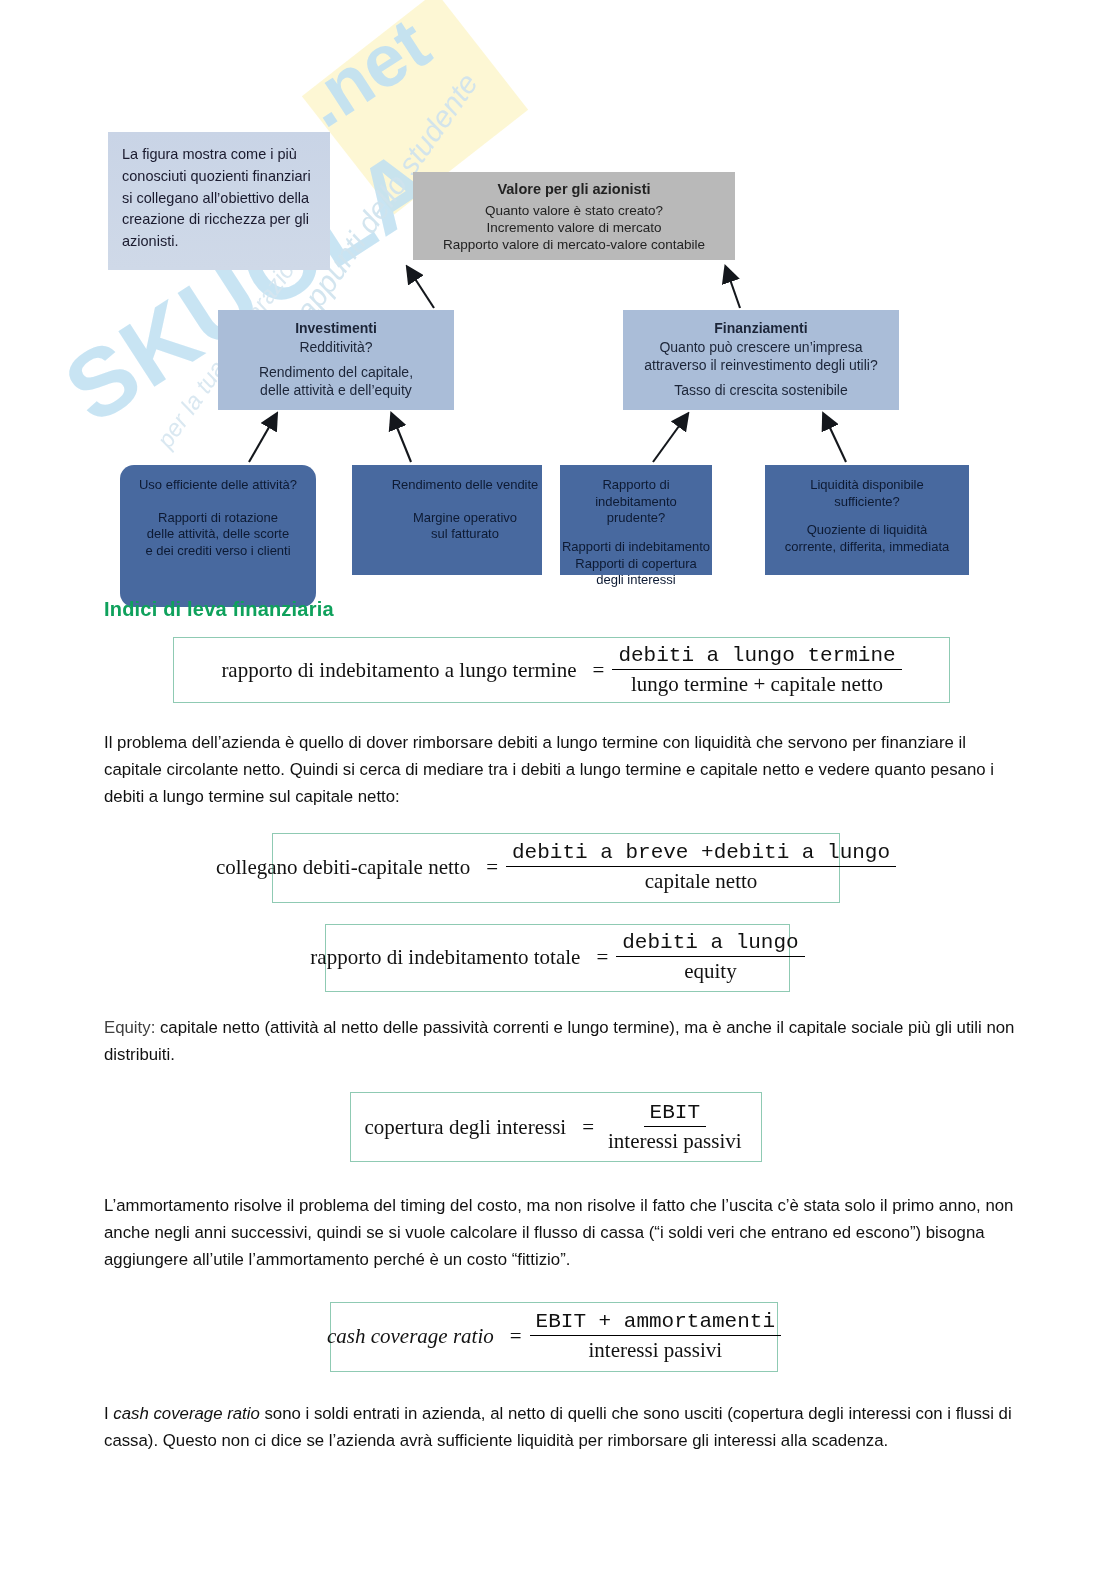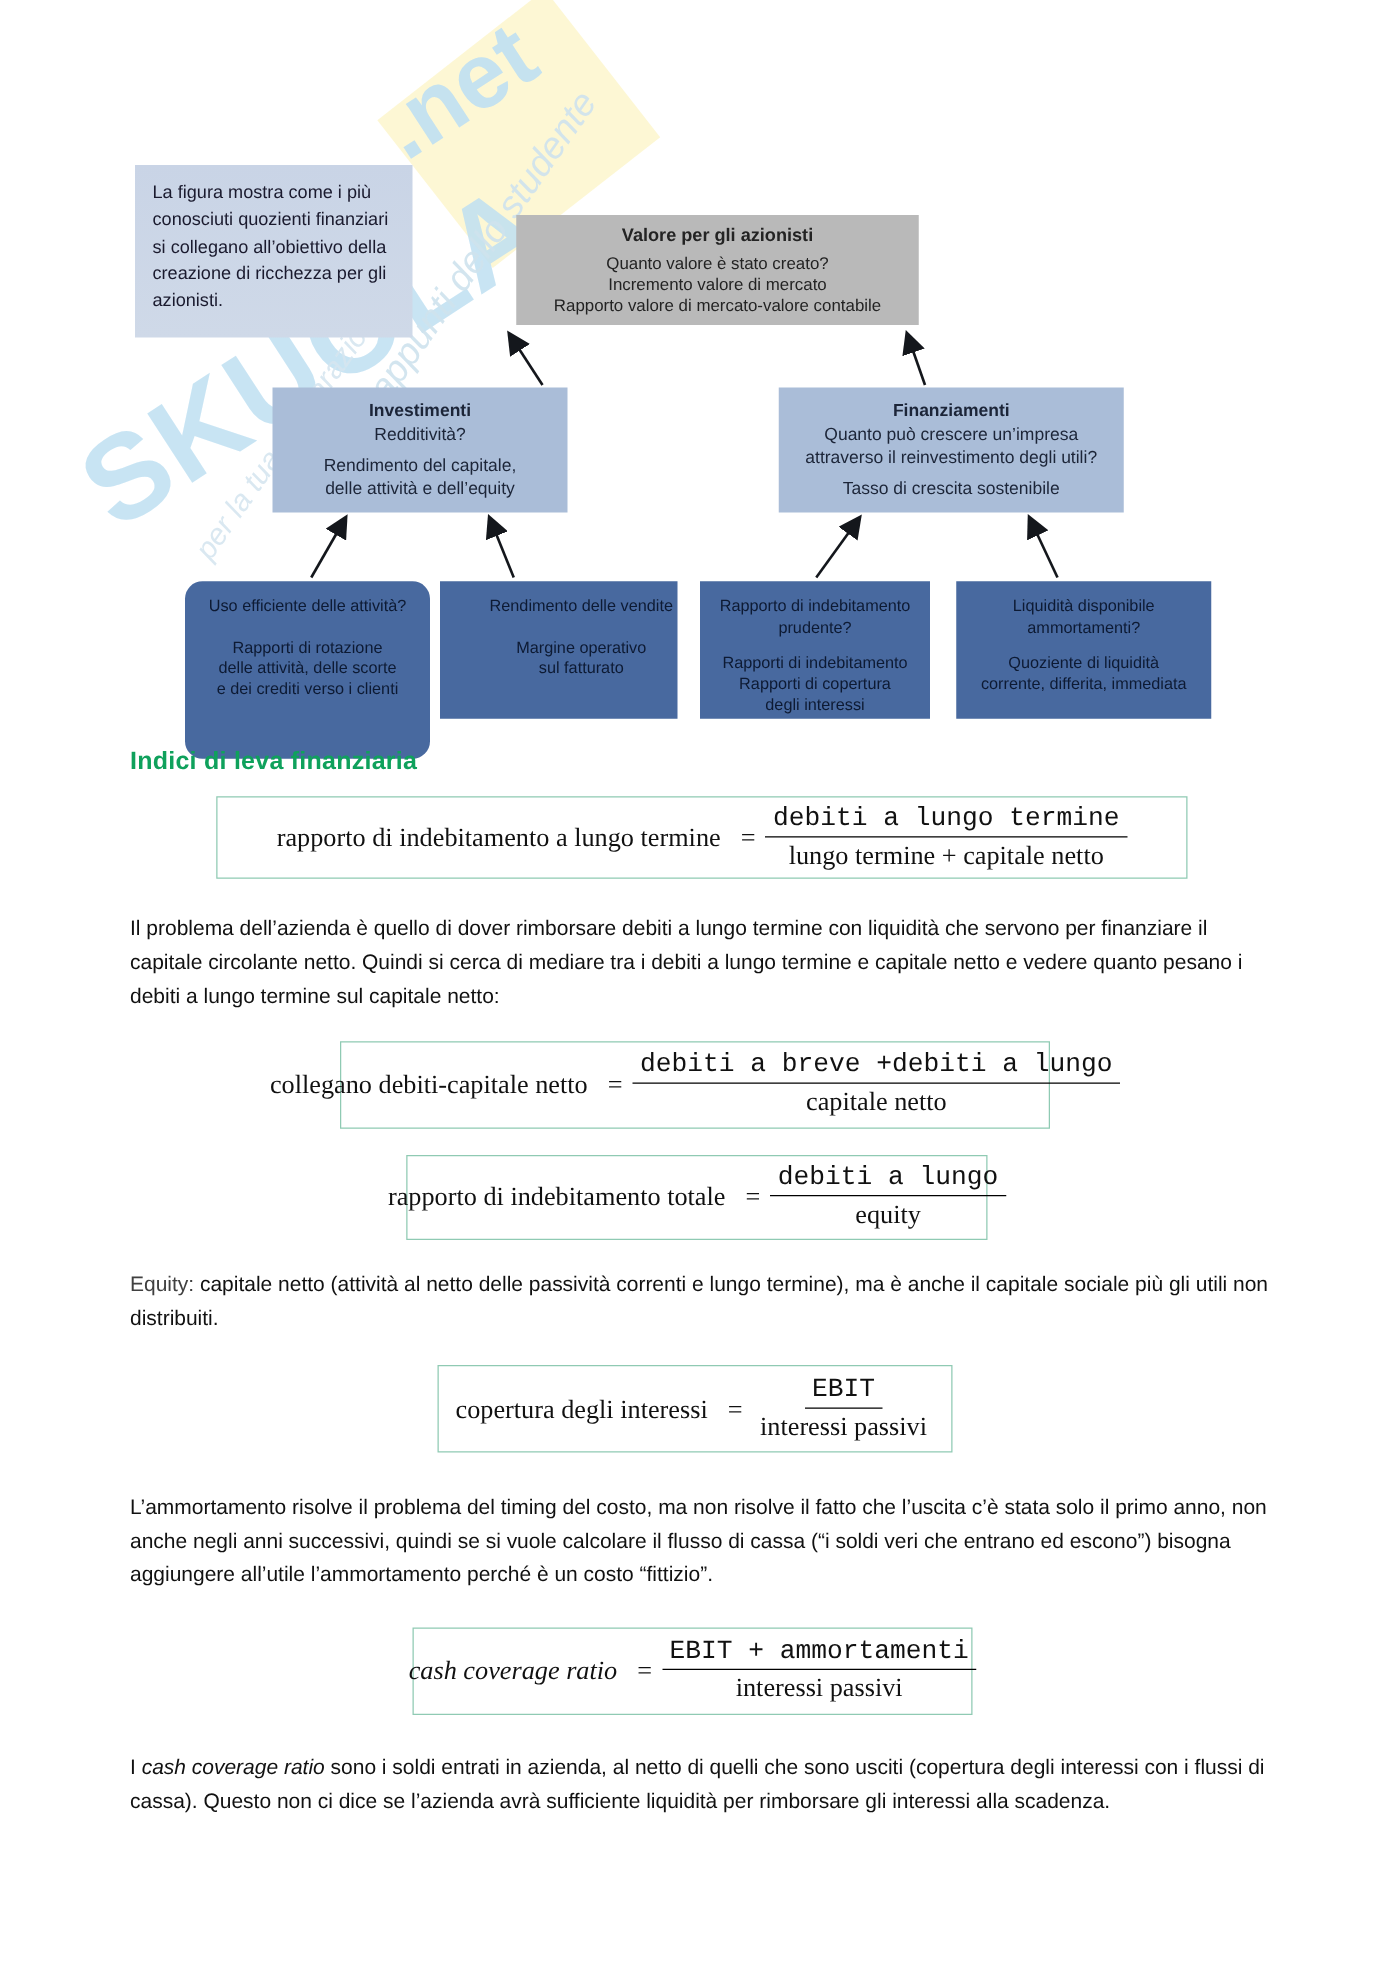--- a/index.html
+++ b/index.html
@@ -132,23 +132,23 @@
     left: 623px; top: 310px;
     width: 276px; height: 100px;
   }
   .leaf-box {
     background: #48699f;
     color: #0d1a33;
     font-size: 13px;
     padding-top: 12px;
   }
   .leaf-box .h { margin-bottom: 16px; }
-  .box-l1 { left: 148px; top: 465px; width: 196px; height: 142px; border-radius: 14px; }
+  .box-l1 { left: 120px; top: 465px; width: 196px; height: 142px; border-radius: 14px; }
   .box-l2 { left: 352px; top: 465px; width: 190px; height: 110px; padding-left: 36px; }
-  .box-l3 { left: 560px; top: 465px; width: 184px; height: 110px; }
+  .box-l3 { left: 560px; top: 465px; width: 152px; height: 110px; }
   .box-l4 { left: 765px; top: 465px; width: 204px; height: 110px; }
   .box-l3 .h, .box-l4 .h { margin-bottom: 12px; }
 
   
   #content {
     position: absolute;
     left: 0; top: 598px;
     width: 1116px;
     z-index: 20;
   }
@@ -281,21 +281,21 @@
   <div class="dbox leaf-box box-l3">
     <div>Rapporto di indebitamento</div>
     <div class="h">prudente?</div>
     <div>Rapporti di indebitamento</div>
     <div>Rapporti di copertura</div>
     <div>degli interessi</div>
   </div>
 
   <div class="dbox leaf-box box-l4">
     <div>Liquidità disponibile</div>
-    <div class="h">ammortamenti?</div>
+    <div class="h">sufficiente?</div>
     <div>Quoziente di liquidità</div>
     <div>corrente, differita, immediata</div>
   </div>
 </div>
 
 <div id="content">
 
   <div class="h-green">Indici di leva finanziaria</div>
 
   <div class="formula-box fbox1">

